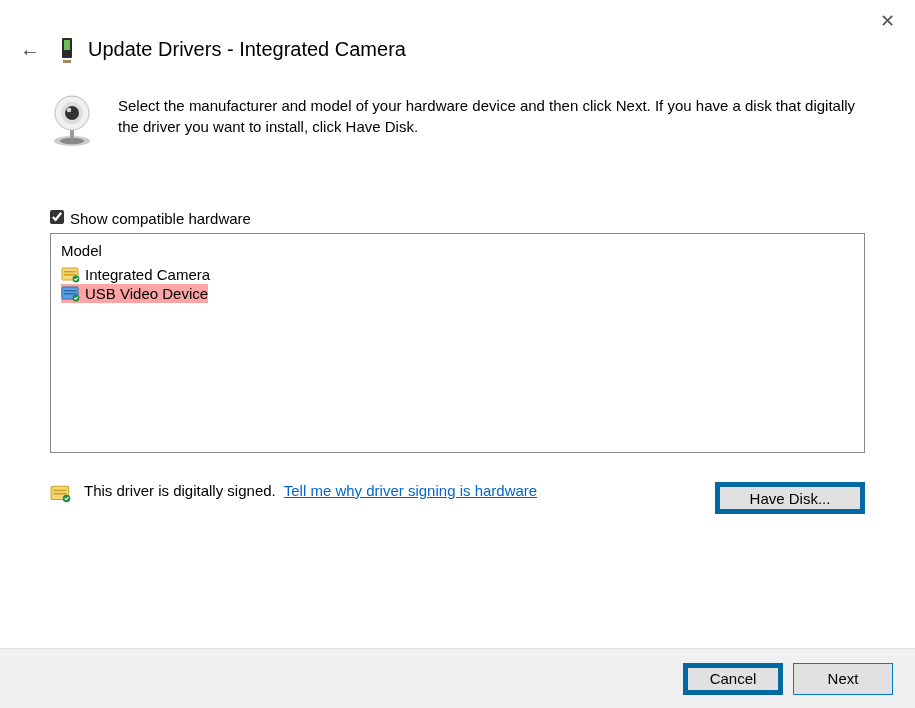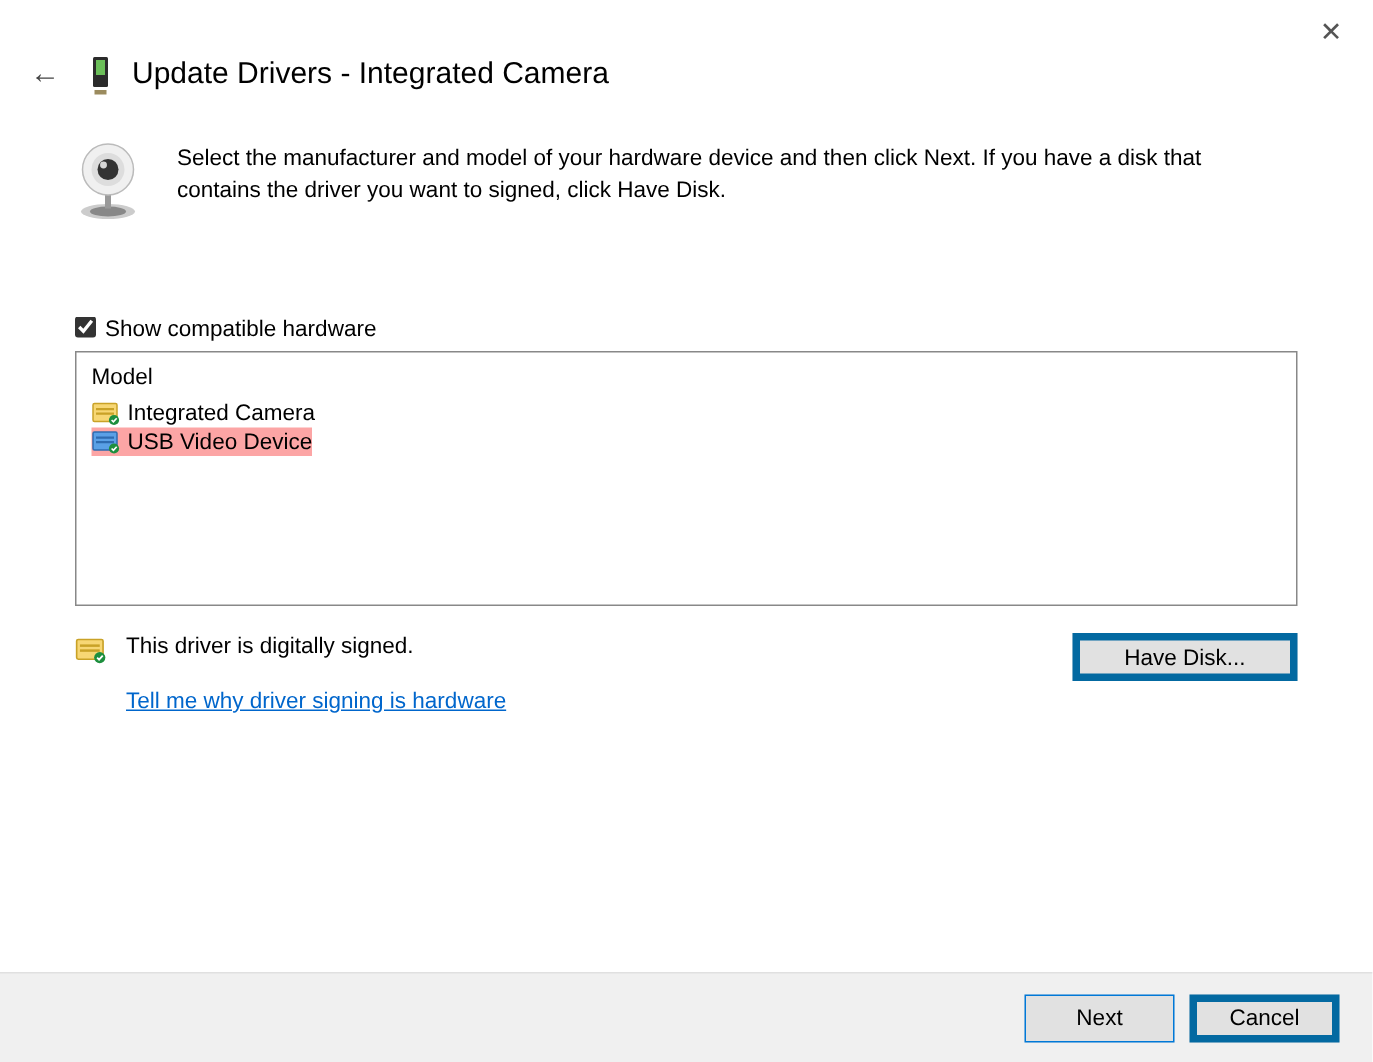--- a/index.html
+++ b/index.html
@@ -31,31 +31,31 @@
       color: #003399; font-size: 22px; font-weight: 400; margin-bottom: 26px;
     }
     .instruction-row {
       display: flex; align-items: flex-start; gap: 24px; margin-bottom: 60px;
     }
     .webcam-icon { width: 44px; flex-shrink: 0; }
     .instruction-text { font-size: 15px; color: #000; line-height: 1.4; max-width: 740px; }
     .checkbox-row { display: flex; align-items: flex-start; gap: 6px; margin-bottom: 6px; color:#000; font-size:15px;}
     .checkbox-row input { width: 14px; height: 14px; accent-color:#333; }
     .model-box {
-      border: 1px solid #888; height: 170px; padding: 6px 10px; margin-bottom: 14px; background:#fff;
+      border: 1px solid #888; height: 220px; padding: 6px 10px; margin-bottom: 25px; background:#fff;
     }
     .model-header { font-size: 15px; margin-bottom: 4px; padding: 2px 0; }
     .model-item { display:flex; align-items:center; gap:4px; padding: 1px 0 1px 0; font-size:15px; cursor:pointer; width:fit-content;}
     .model-item.selected { background: #fca5a5; }
     .cert-icon { width:20px; height:16px; display:inline-block; }
     .signed-row {
       display: flex; align-items: flex-start; justify-content: space-between; gap: 20px; margin-top: 4px;
     }
     .signed-left { display:flex; align-items:flex-start; gap: 14px; }
-    .signed-text-col { display:flex; flex-direction:column; gap:20px; }
+    .signed-text-col { display:flex; flex-direction:row; gap:8px; }
     .signed-msg { font-size: 15px; }
     .link { color: #0066cc; text-decoration: underline; font-size:15px; cursor:pointer;}
     .btn {
       min-width: 100px; height: 32px; padding: 0 18px; font-size: 15px; border: 5px solid #0369a1; background: #e1e1e1; cursor:pointer;
     }
     .have-disk-btn { min-width: 150px; }
     .footer {
       height: 60px; border-top: 1px solid #e0e0e0; background: #f0f0f0; display:flex; justify-content:flex-end; align-items:center; gap:10px; padding: 0 22px;
     }
     .next-btn { border: 1.5px solid #0078d7; background:#e1e1e1;}
@@ -87,21 +87,21 @@
         <svg viewBox="0 0 44 52" width="44" height="52">
           <ellipse cx="22" cy="46" rx="18" ry="5" fill="#ccc"></ellipse>
           <ellipse cx="22" cy="46" rx="12" ry="3.3" fill="#888"></ellipse>
           <rect x="20" y="34" width="4" height="10" fill="#999"></rect>
           <circle cx="22" cy="18" r="17" fill="#f0f0f0" stroke="#bbb" stroke-width="1"></circle>
           <circle cx="22" cy="18" r="11" fill="#ddd"></circle>
           <circle cx="22" cy="18" r="7" fill="#333"></circle>
           <circle cx="19" cy="15" r="2.3" fill="#fff" opacity="0.8"></circle>
         </svg>
       </span>
-      <p class="instruction-text">Select the manufacturer and model of your hardware device and then click Next. If you have a disk that contains the driver you want to signed, click Have Disk.</p>
+      <p class="instruction-text">Select the manufacturer and model of your hardware device and then click Next. If you have a disk that digitally the driver you want to install, click Have Disk.</p>
     </div>
 
     <label class="checkbox-row">
       <input type="checkbox" checked="" style="">
       <span>Show compatible hardware</span>
     </label>
 
     <div class="model-box">
       <div class="model-header">Model</div>
       <div class="model-item">
@@ -144,16 +144,16 @@
         <div class="signed-text-col">
           <span class="signed-msg">This driver is digitally signed.</span>
           <a class="link">Tell me why driver signing is hardware</a>
         </div>
       </div>
       <button class="btn have-disk-btn">Have Disk...</button>
     </div>
   </div>
 
   <div class="footer">
+    <button class="btn">Cancel</button>
     <button class="btn next-btn">Next</button>
-    <button class="btn">Cancel</button>
   </div>
 </div>
 
 </body></html>

